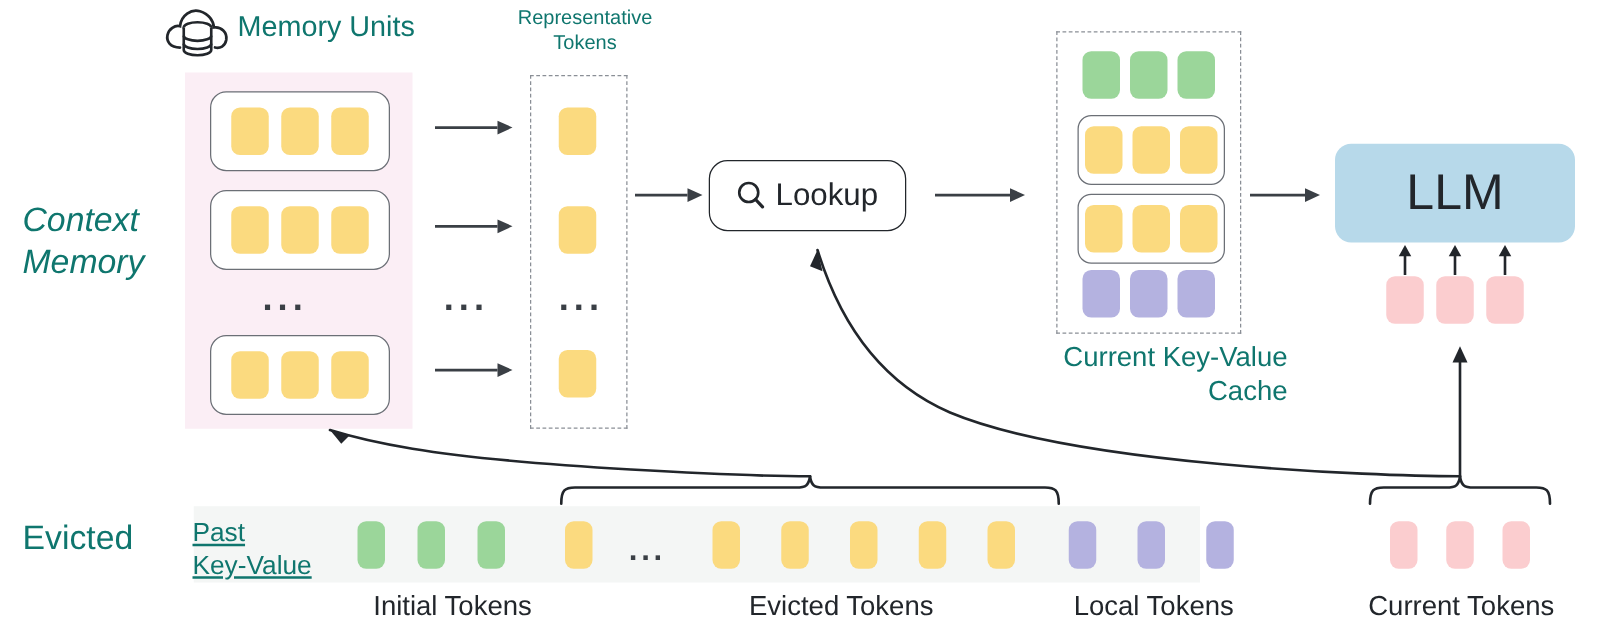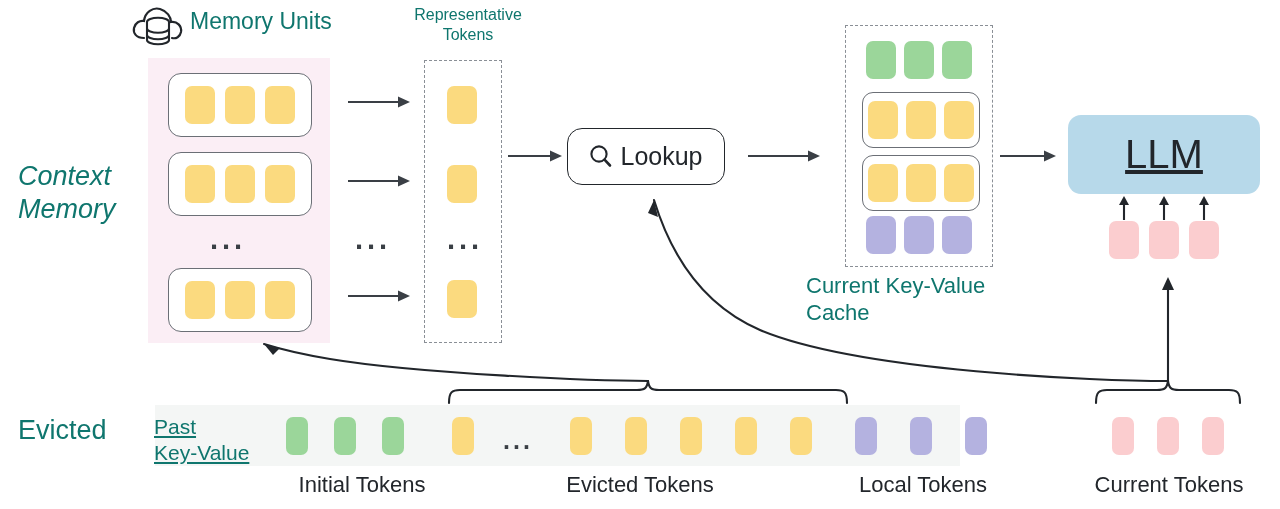--- a/index.html
+++ b/index.html
@@ -59,45 +59,45 @@
   #kv-cache-box{left:845px;top:25px;width:146px;height:240px;border:1.8px dashed #8a8f96;}
   .kv-plain{position:absolute;left:866px;display:flex;gap:8px;}
   .kv-boxed{position:absolute;left:862px;width:116px;height:54px;border:1.4px solid #6b6f76;
             border-radius:11px;background:#fff;display:flex;align-items:center;
             justify-content:center;gap:8px;}
   .kv-tok{width:30px;height:38px;}
   #kv-row-green{top:41px;}
   #kv-row-yellow-1{top:92px;}
   #kv-row-yellow-2{top:155px;}
   #kv-row-purple{top:216px;}
-  #kv-cache-label{left:806px;top:273px;width:224px;text-align:left;font-size:22px;}
+  #kv-cache-label{left:806px;top:273px;width:224px;text-align:right;font-size:22px;}
 
   
   #llm-box{left:1068px;top:115px;width:192px;height:79px;background:#b7d9ea;border-radius:13px;
            display:flex;align-items:center;justify-content:center;}
-  #llm-label{font-size:40px;color:#22262b;text-decoration:underline;}
+  #llm-label{font-size:40px;color:#22262b;}
 
   
   .llm-in-tok{position:absolute;width:30px;height:38px;top:221px;}
   #llm-in-tok-1{left:1109px;}
   #llm-in-tok-2{left:1149px;}
   #llm-in-tok-3{left:1189px;}
 
   
   #inputs-band{left:155px;top:405px;width:805px;height:61px;background:#f4f6f5;}
   #past-kv-label{left:154px;top:414px;font-size:21px;line-height:1.22;text-decoration:underline;}
   .in-tok{position:absolute;width:22px;height:38px;top:417px;}
   #in-ellipsis{left:503px;top:425px;font-size:25px;letter-spacing:3px;color:#3a3f45;font-weight:700;}
 
   .cur-tok{position:absolute;width:22px;height:38px;top:417px;}
 
   
   .grp-label{position:absolute;top:472px;font-size:22px;text-align:center;}
   #initial-tokens-label{left:282px;width:160px;}
-  #evicted-tokens-label{left:557px;width:166px;}
+  #evicted-tokens-label{left:590px;width:166px;}
   #local-tokens-label{left:840px;width:166px;}
   #current-tokens-label{left:1083px;width:172px;}
 
   svg{display:block;}
 </style>
 </head>
 <body>
 
 <div class="lbl" id="context-memory-label">Context
 Memory</div>

